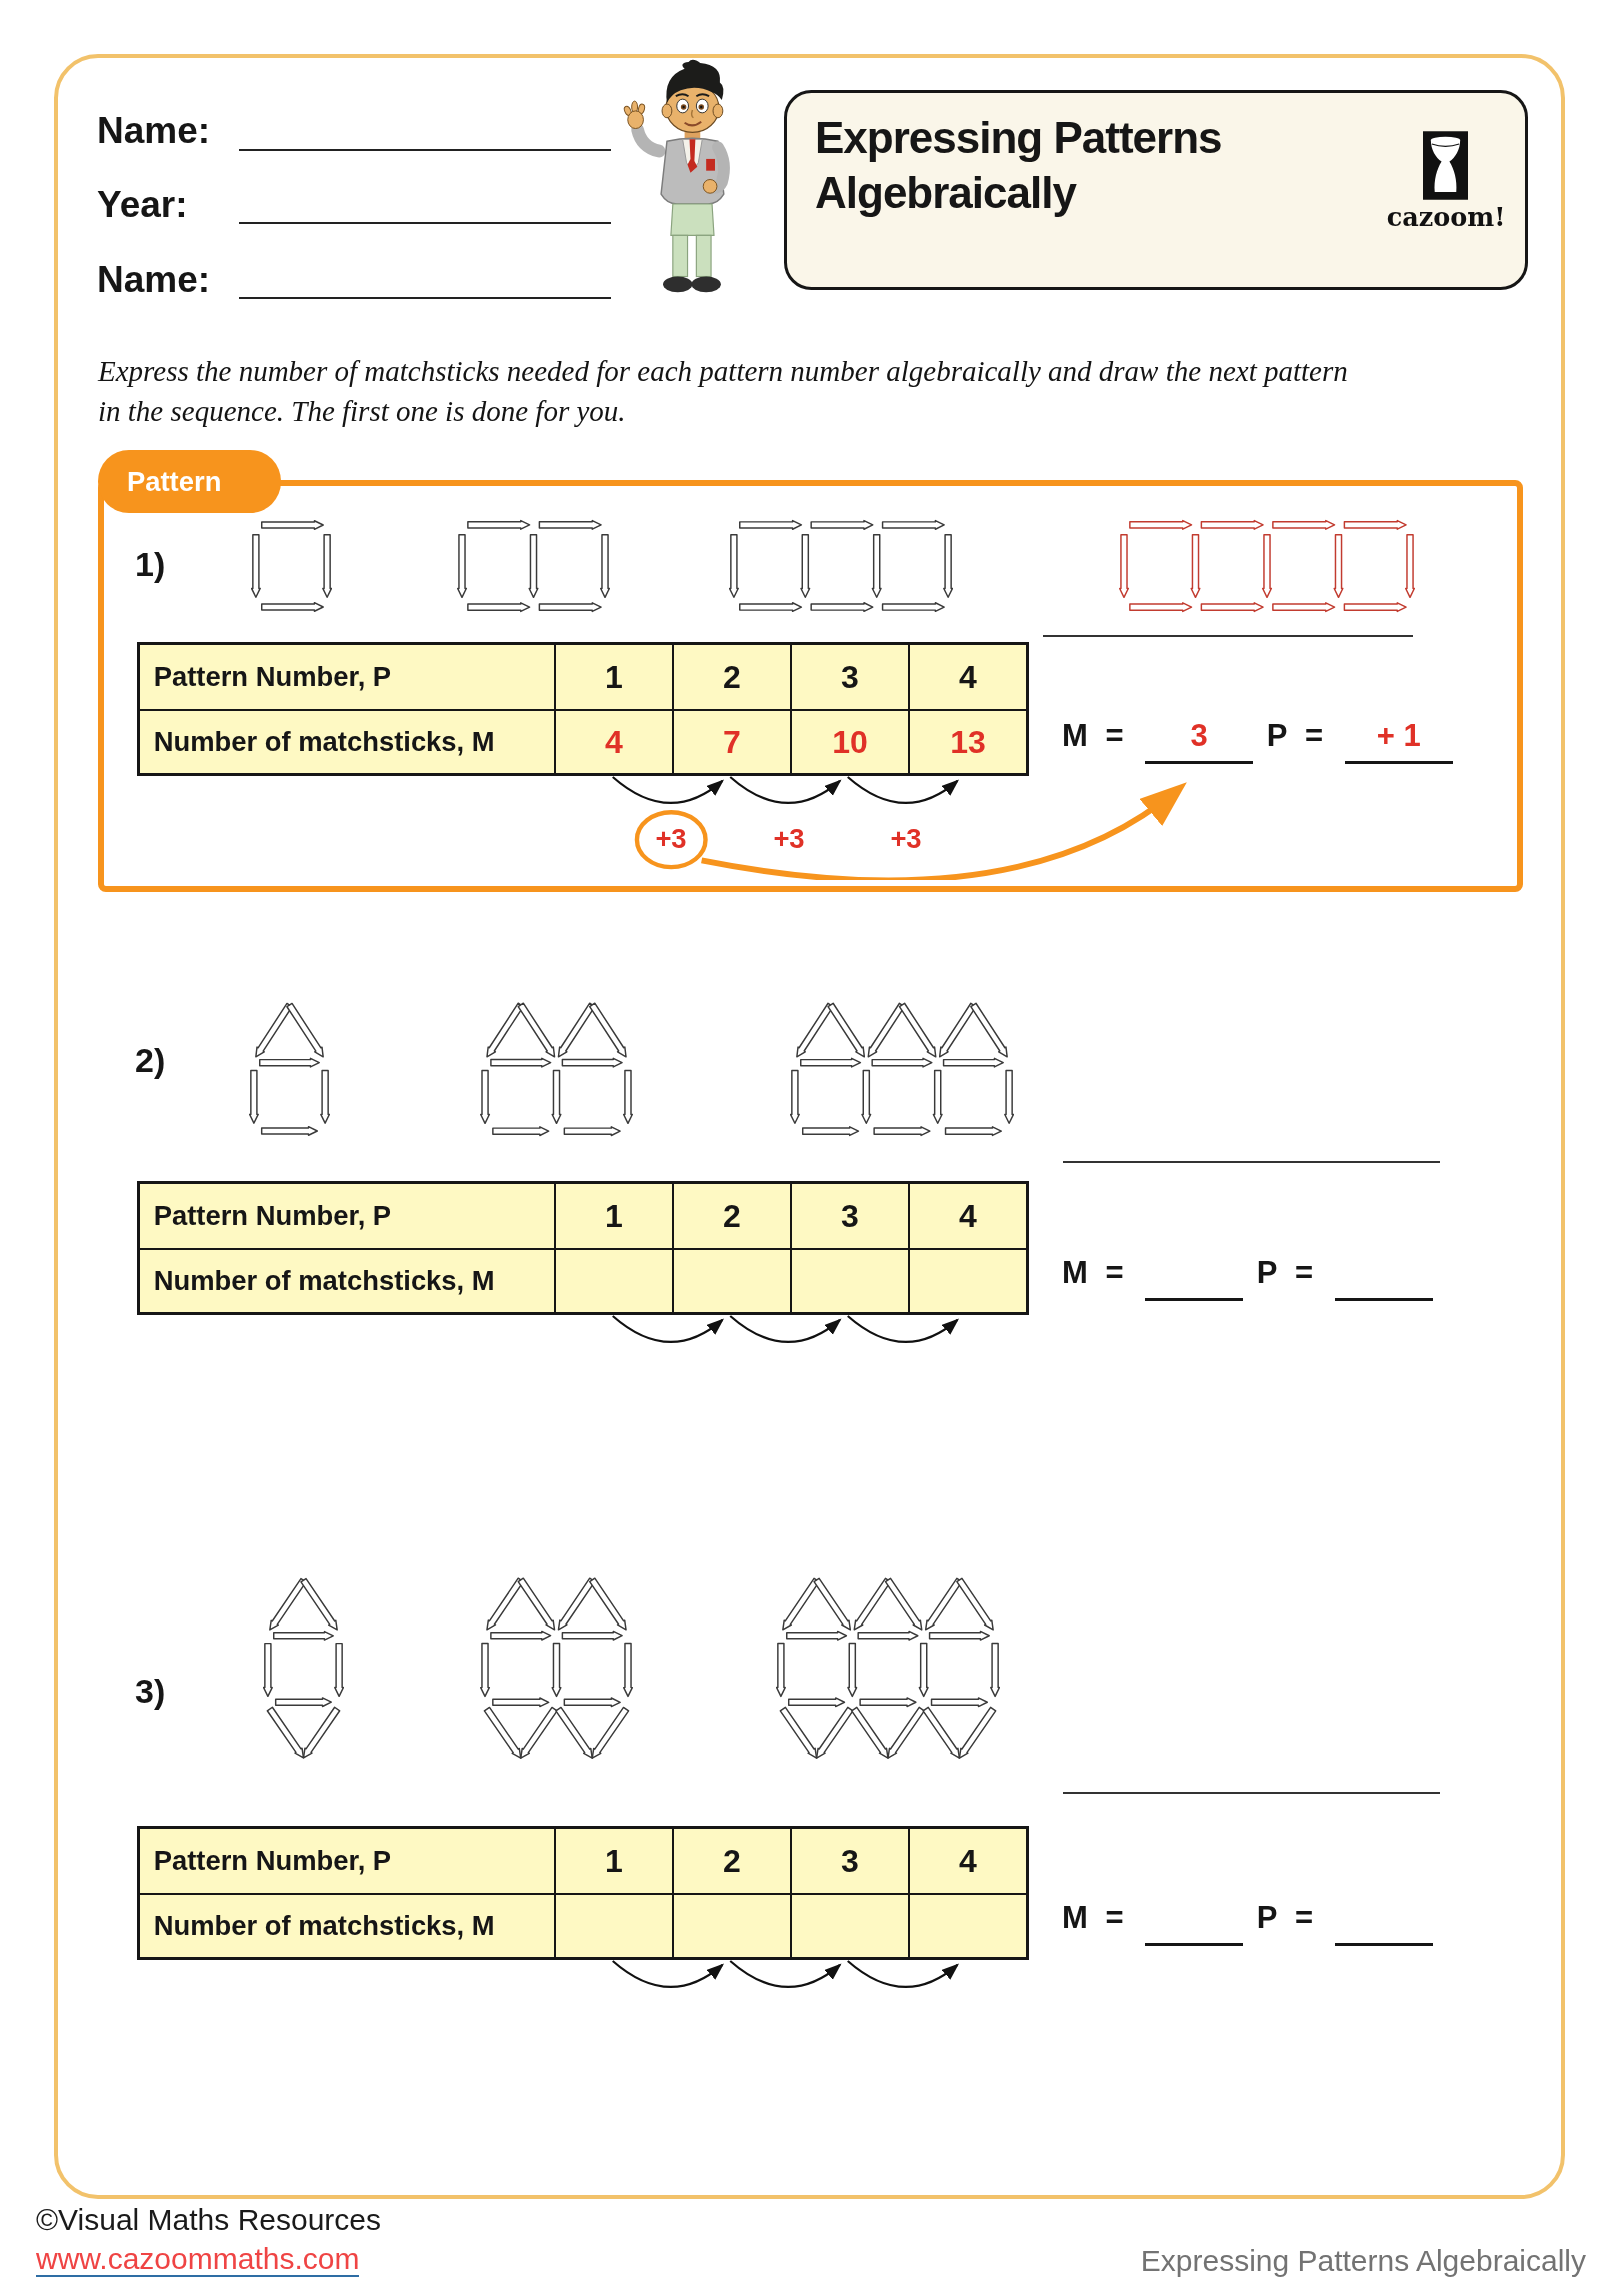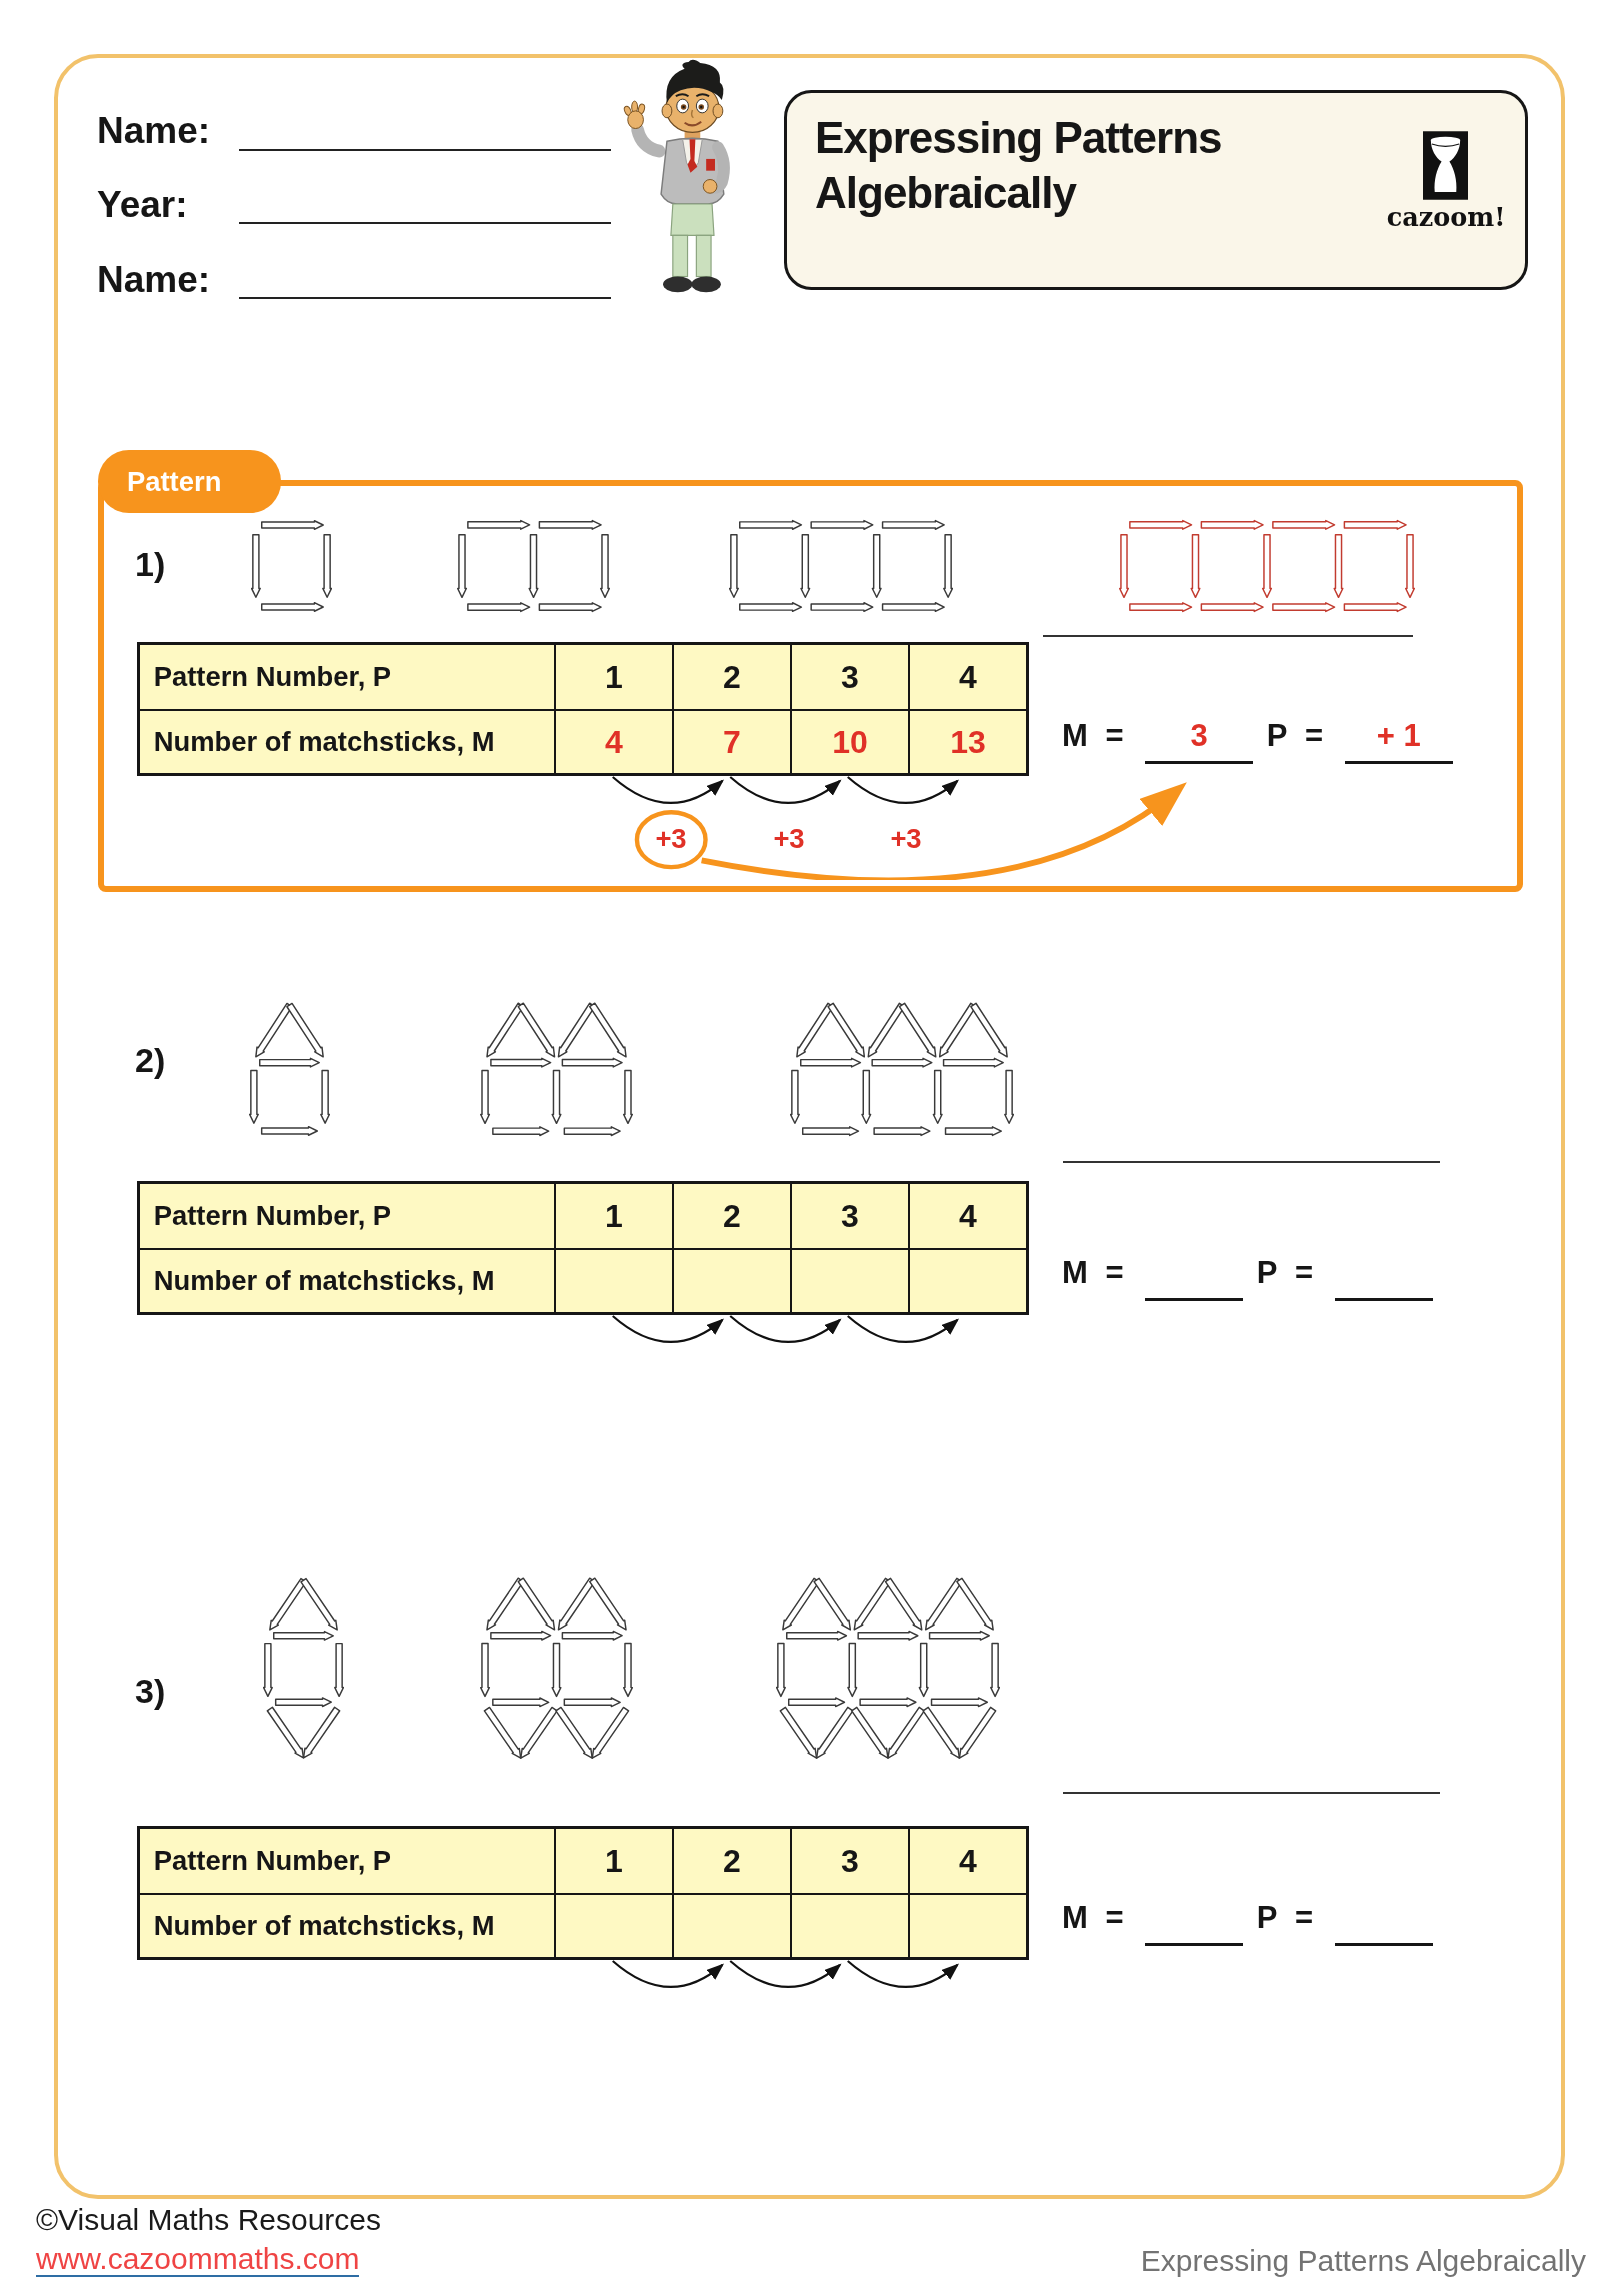--- a/index.html
+++ b/index.html
@@ -100,20 +100,24 @@
   <div class="abs" style="left:1423px;top:131px;">
     <svg width="45" height="69" viewBox="0 0 46 70">
       <rect width="46" height="70" fill="#111"></rect>
       <path d="M8,9 C8,19 13,27 19,31 C14,39 11,50 12,62 L34,62 C35,50 32,39 27,31 C33,27 38,19 38,9 Q23,14 8,9 Z" fill="#fff"></path>
       <ellipse cx="23" cy="9" rx="15" ry="3.5" fill="#fff"></ellipse>
       <path d="M9,13 Q23,18 37,13" stroke="#111" stroke-width="1.2" fill="none"></path>
     </svg>
   </div>
   <div class="abs logo-word">cazoom!</div>
 
+  <div class="abs instr">
+    <div>Express the number of matchsticks needed for each pattern number algebraically and draw the next pattern</div>
+    <div>in the sequence. The first one is done for you.</div>
+  </div>
 
   <div class="abs ex-box"></div>
   <div class="abs ex-tab">Pattern</div>
 
   <div class="abs qnum" style="left:135px;top:545px;">1)</div>
 
   <div class="abs" style="left:251px;top:518px;">
       <svg width="81" height="96" viewBox="0 0 83 98">
         <path d="M 11.0 10.1 L 65.0 10.1 L 65.0 11.4 L 74.0 7.0 L 65.0 2.6 L 65.0 3.9 L 11.0 3.9 Z" fill="#fff" stroke="#3a3a3a" stroke-width="1.5" stroke-linejoin="round"></path>
         <path d="M 1.9 17.0 L 1.9 72.0 L 0.6 72.0 L 5.0 81.0 L 9.4 72.0 L 8.1 72.0 L 8.1 17.0 Z" fill="#fff" stroke="#3a3a3a" stroke-width="1.5" stroke-linejoin="round"></path>

